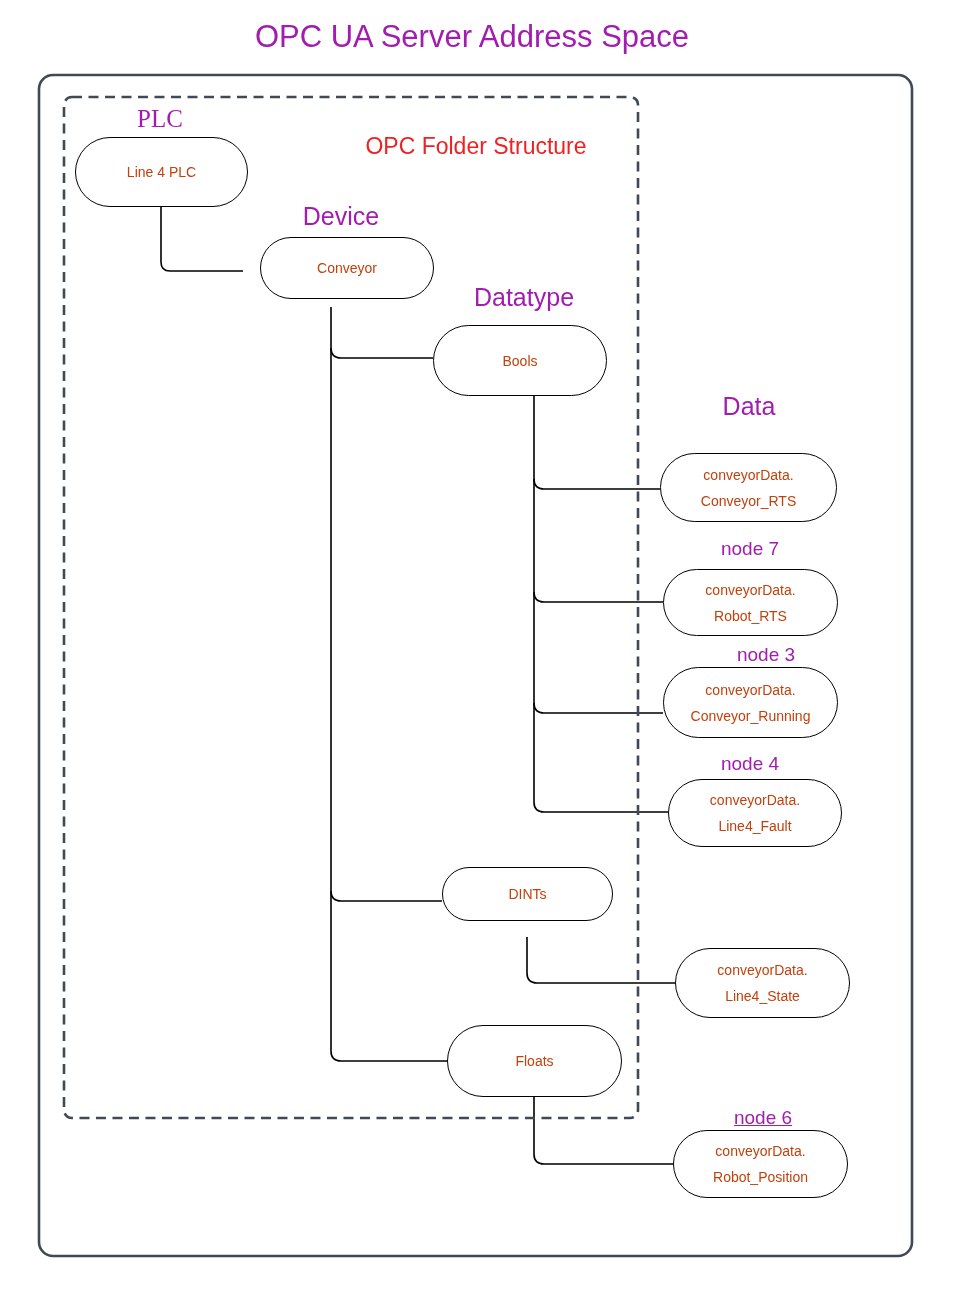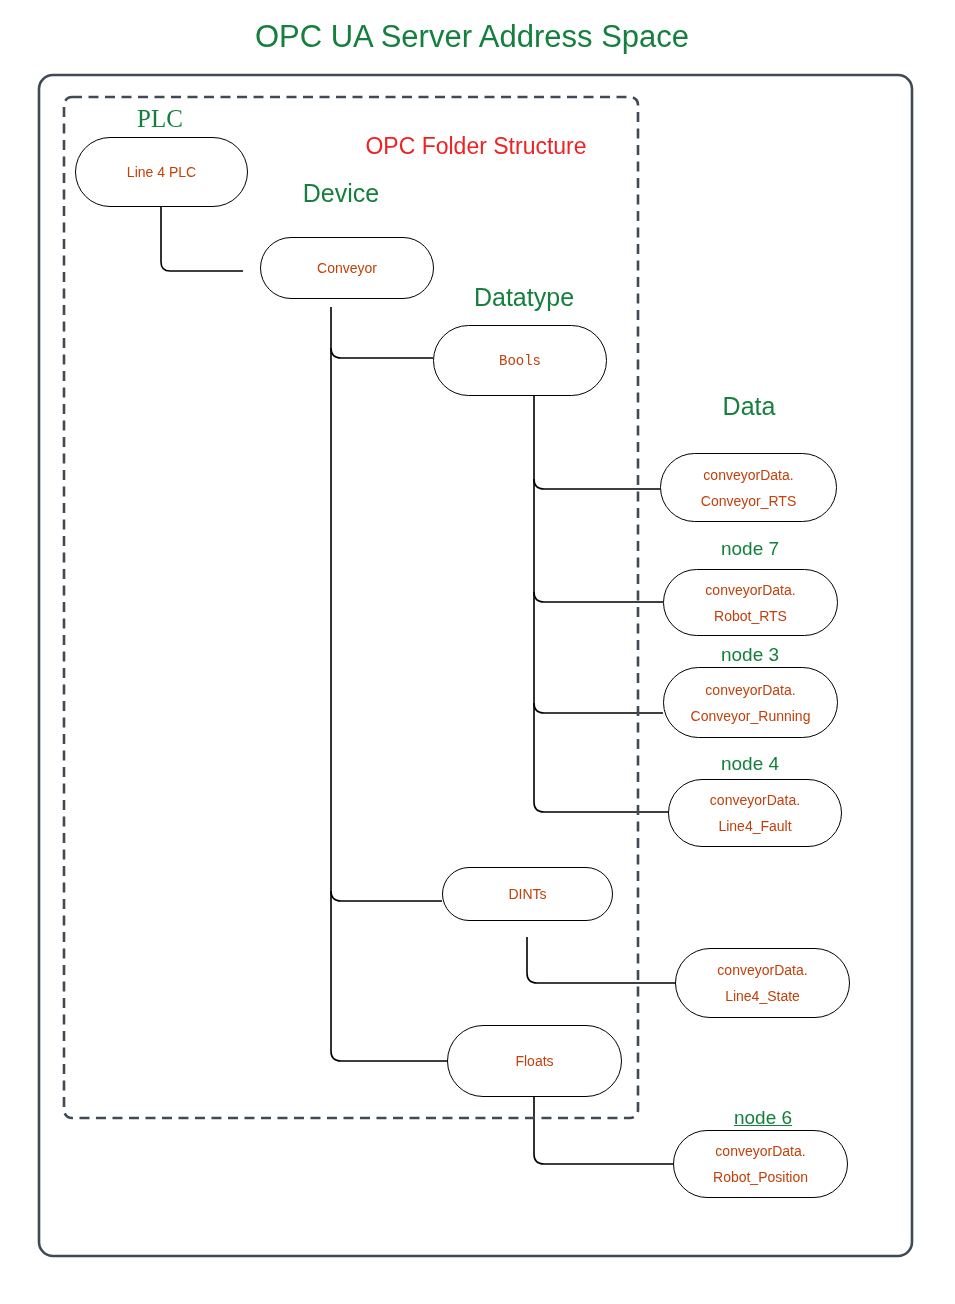--- a/index.html
+++ b/index.html
@@ -3,21 +3,21 @@
 <meta charset="utf-8">
 <style>
   html,body{margin:0;padding:0;background:#ffffff;}
   body{
     width:955px;height:1304px;position:relative;overflow:hidden;
     font-family:"Liberation Sans","DejaVu Sans",sans-serif;
     color:#1b1b1b;
   }
   #wires{position:absolute;left:0;top:0;width:955px;height:1304px;}
   .lbl{position:absolute;transform:translate(-50%,-50%);white-space:nowrap;
-       font-size:25px;color:#15803d;}
+       font-size:25px;color:#a21caf;}
   .title{font-size:31px;}
   .red-lbl{font-size:23px;color:#ee2222;}
   .node-lbl{font-size:19px;}
   .bubble{
     position:absolute;background:#ffffff;border:1.6px solid #000000;
     border-radius:36px;display:flex;flex-direction:column;
     align-items:center;justify-content:center;text-align:center;
     font-size:14px;line-height:26px;color:#c2410c;box-sizing:border-box;
   }
   .bubble span{white-space:nowrap;}
@@ -49,43 +49,43 @@
 
   <path d="M534 1097 L534 1154 Q534 1164 544 1164 L673 1164" fill="none" stroke="#000" stroke-width="1.6"></path>
 
   <rect x="64" y="97" width="574" height="1021" rx="8" fill="none" stroke="#404a55" stroke-width="2.6" stroke-dasharray="10 6.5"></rect>
 </svg>
 
 <div class="lbl title" style="left:472px;top:37px;">OPC UA Server Address Space</div>
 
 <div class="lbl" style="left:160px;top:119px;font-family:Liberation Serif, serif;">PLC</div>
 <div class="lbl red-lbl" style="left:436px;top:146px;margin-left:40px;">OPC Folder Structure</div>
-<div class="lbl" style="left:341px;top:193px;">Device</div>
+<div class="lbl" style="left:341px;top:216px;">Device</div>
 <div class="lbl" style="left:524px;top:297px;">Datatype</div>
 <div class="lbl" style="left:749px;top:406px;">Data</div>
 
 <div class="bubble" style="left:75px;top:137px;width:173px;height:70px;">
   <span>Line 4 PLC</span>
 </div>
 <div class="bubble" style="left:260px;top:237px;width:174px;height:62px;">
   <span>Conveyor</span>
 </div>
-<div class="bubble" style="left:433px;top:325px;width:174px;height:71px;font-family:Liberation Mono, monospace;">
+<div class="bubble" style="left:433px;top:325px;width:174px;height:71px;">
   <span>Bools</span>
 </div>
 <div class="bubble" style="left:442px;top:867px;width:171px;height:54px;">
   <span>DINTs</span>
 </div>
 <div class="bubble" style="left:447px;top:1025px;width:175px;height:72px;">
   <span>Floats</span>
 </div>
 
 <div class="lbl node-lbl" style="left:750px;top:439px;margin-top:23px;">node 1</div>
 <div class="lbl node-lbl" style="left:750px;top:549px;">node 7</div>
-<div class="lbl node-lbl" style="left:750px;top:655px;">node 3</div>
+<div class="lbl node-lbl" style="left:766px;top:655px;">node 3</div>
 <div class="lbl node-lbl" style="left:750px;top:764px;">node 4</div>
 <div class="lbl node-lbl" style="left:763px;top:978px;margin-left:11px;">node 5</div>
 <div class="lbl node-lbl" style="left:763px;top:1118px;text-decoration:underline;">node 6</div>
 
 <div class="bubble" style="left:660px;top:453px;width:177px;height:69px;">
   <span>conveyorData.</span>
   <span>Conveyor_RTS</span>
 </div>
 <div class="bubble" style="left:663px;top:569px;width:175px;height:67px;">
   <span>conveyorData.</span>

